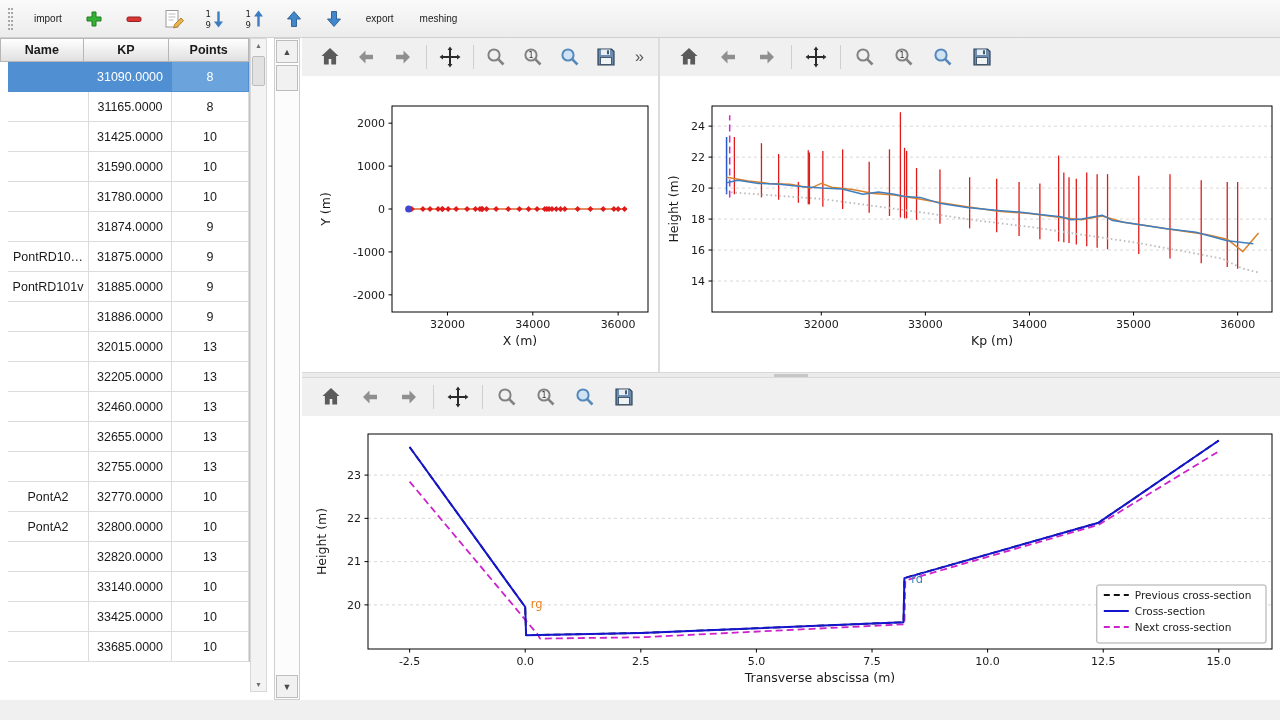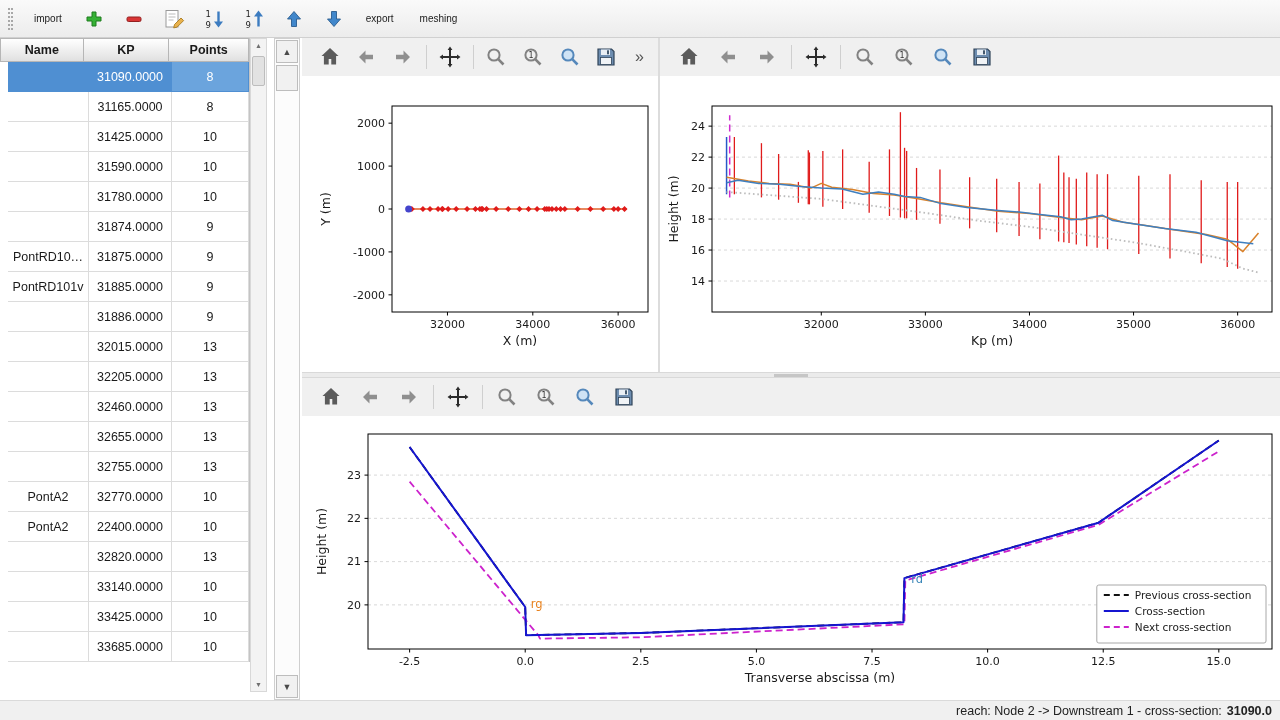--- a/index.html
+++ b/index.html
@@ -200,21 +200,21 @@
               <div class="tcell c1">32755.0000</div>
               <div class="tcell c2">13</div>
             </div>
             <div class="trow">
               <div class="tcell c0">PontA2</div>
               <div class="tcell c1">32770.0000</div>
               <div class="tcell c2">10</div>
             </div>
             <div class="trow">
               <div class="tcell c0">PontA2</div>
-              <div class="tcell c1">22400.0000</div>
+              <div class="tcell c1">32800.0000</div>
               <div class="tcell c2">10</div>
             </div>
             <div class="trow">
               <div class="tcell c0"></div>
               <div class="tcell c1">32820.0000</div>
               <div class="tcell c2">13</div>
             </div>
             <div class="trow">
               <div class="tcell c0"></div>
               <div class="tcell c1">33140.0000</div>
@@ -588,17 +588,13 @@
                 <line x1="801.8" x2="826.8" y1="195" y2="195" stroke="#1515d0" stroke-width="2" stroke-dasharray="none"></line>
                 <text x="832.8" y="198.5" font-size="10.5" fill="#1a1a1a">Cross-section</text>
                 <line x1="801.8" x2="826.8" y1="211" y2="211" stroke="#cc22cc" stroke-width="2" stroke-dasharray="6,4"></line>
                 <text x="832.8" y="214.5" font-size="10.5" fill="#1a1a1a">Next cross-section</text>
               </g>
             </svg></div>
       </div>
     </div>
   </div>
 
-  <div class="statusbar">
-    <span>reach: Node 2 -&gt; Downstream 1 - cross-section:</span>
-    <b>31090.0</b>
-  </div>
 </div>
 
 </body></html>

